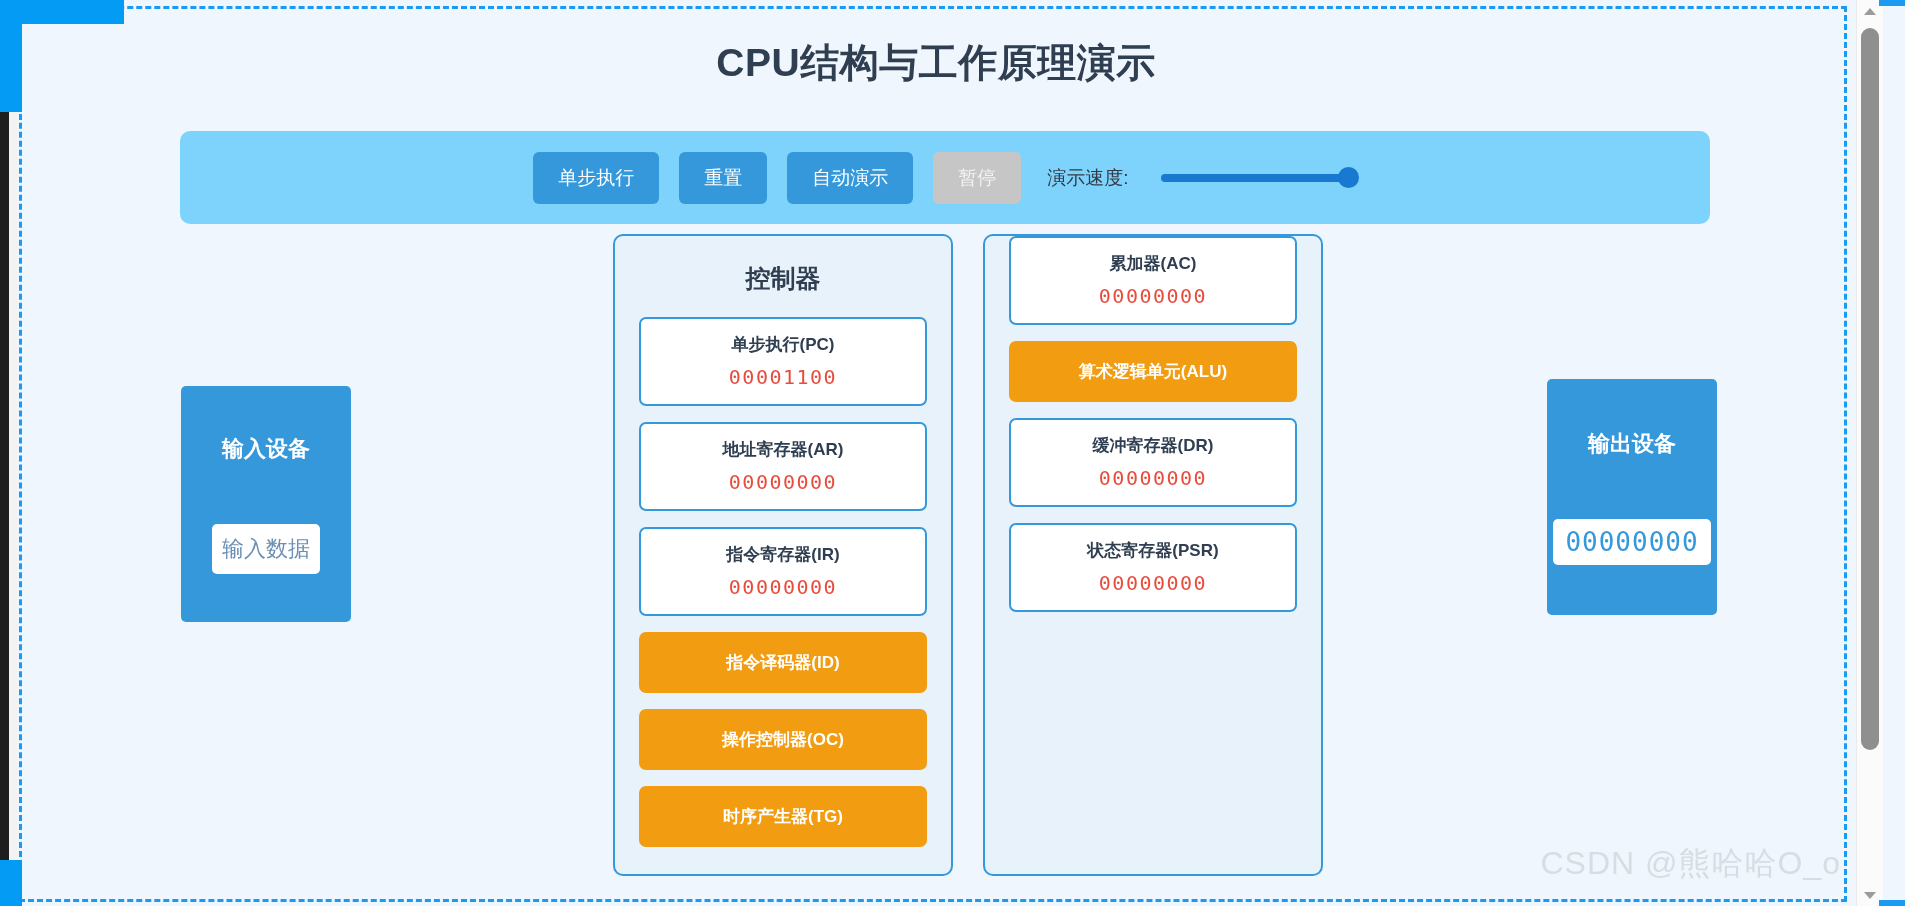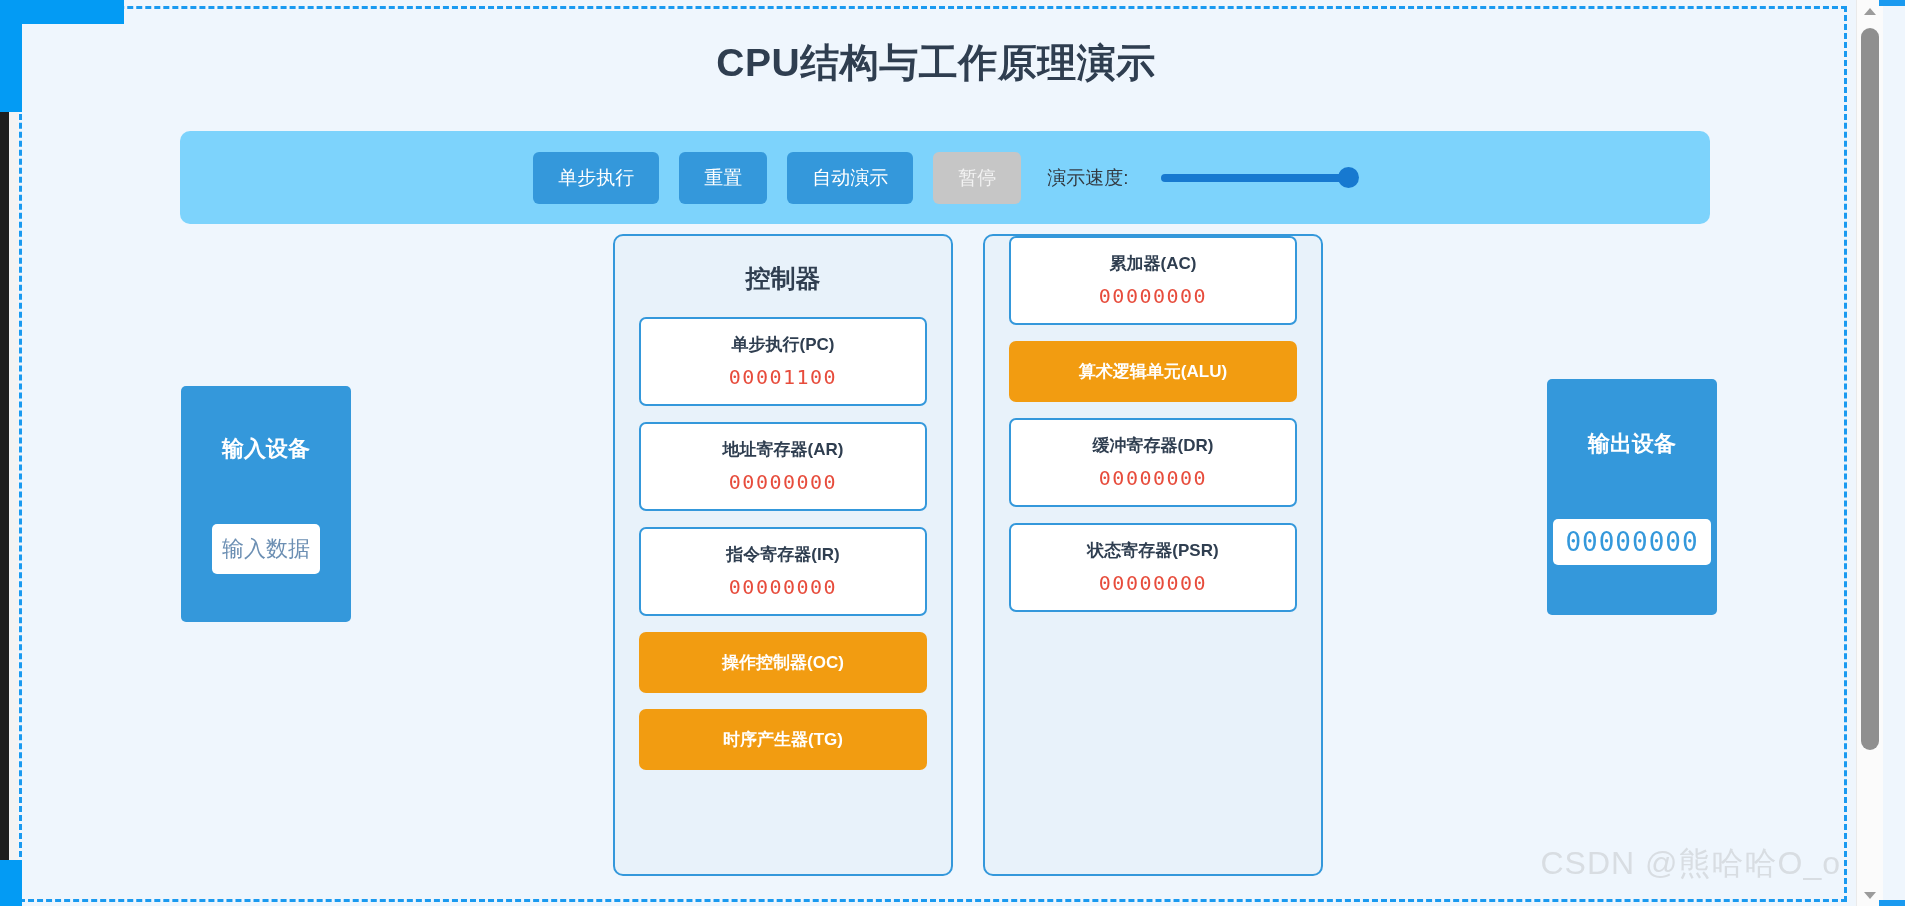--- a/index.html
+++ b/index.html
@@ -369,20 +369,21 @@
         </div>
         <div class="reg-box">
           <div class="reg-name">地址寄存器(AR)</div>
           <div class="reg-value">00000000</div>
         </div>
         <div class="reg-box">
           <div class="reg-name">指令寄存器(IR)</div>
           <div class="reg-value">00000000</div>
         </div>
 
+        <div class="func-box">指令译码器(ID)</div>
         <div class="func-box">操作控制器(OC)</div>
         <div class="func-box">时序产生器(TG)</div>
       </div>
 
       <div id="alu-panel" class="unit-panel">
 
         <div class="reg-box">
           <div class="reg-name">累加器(AC)</div>
           <div class="reg-value">00000000</div>
         </div>

